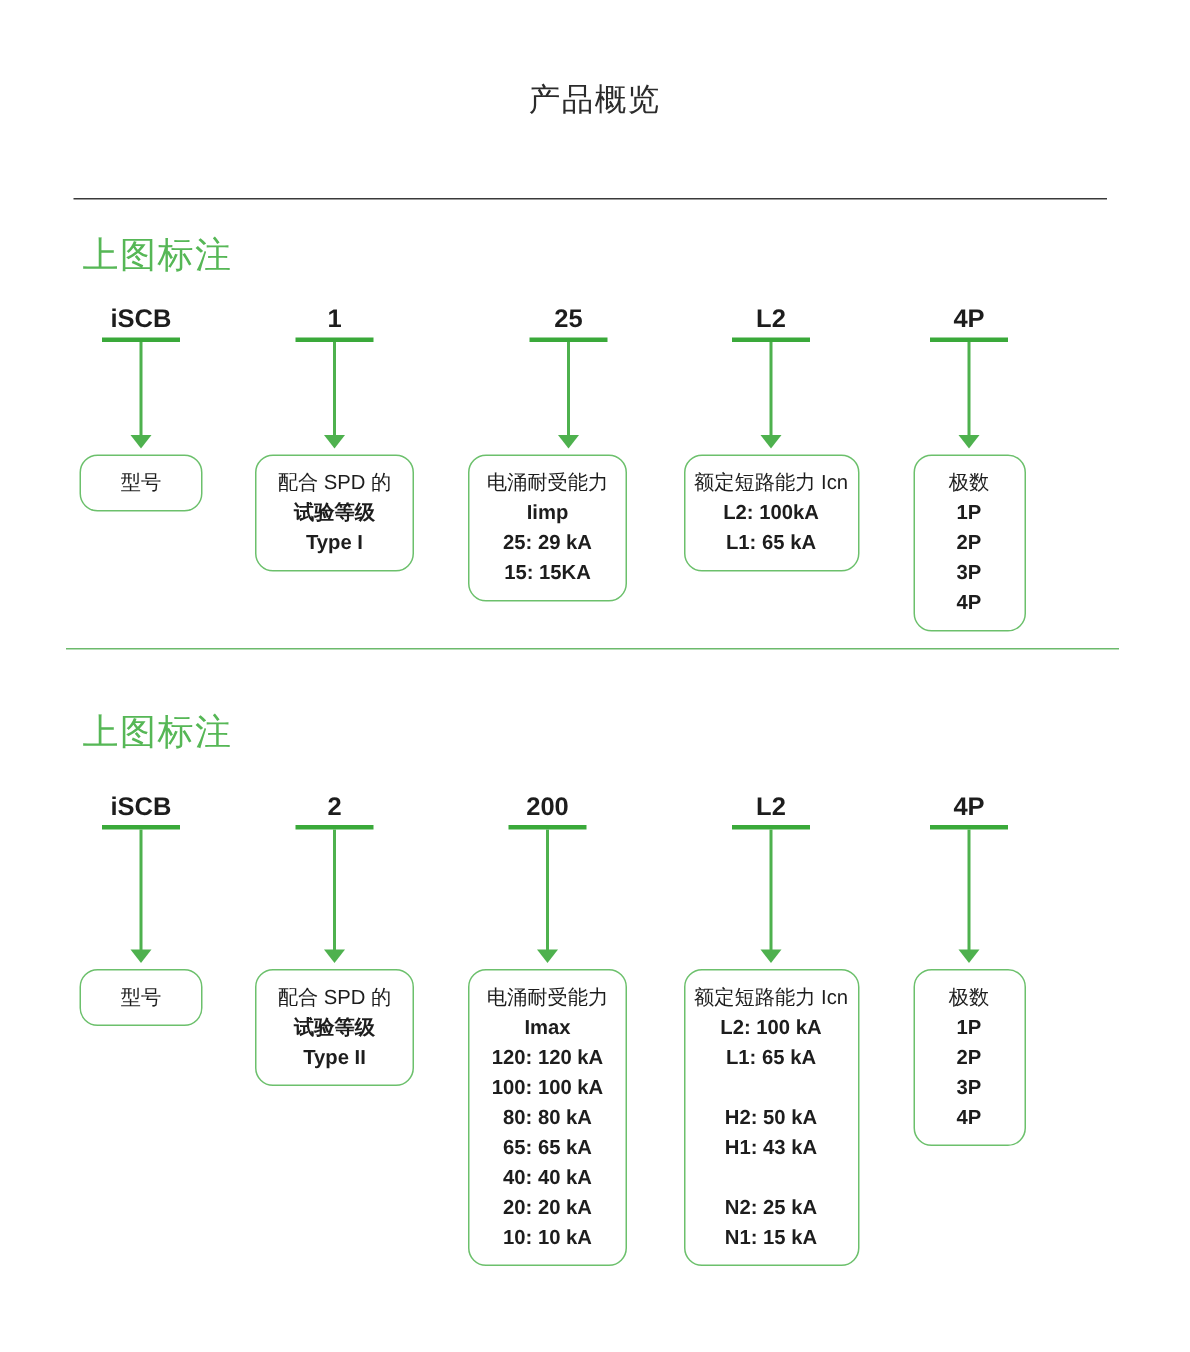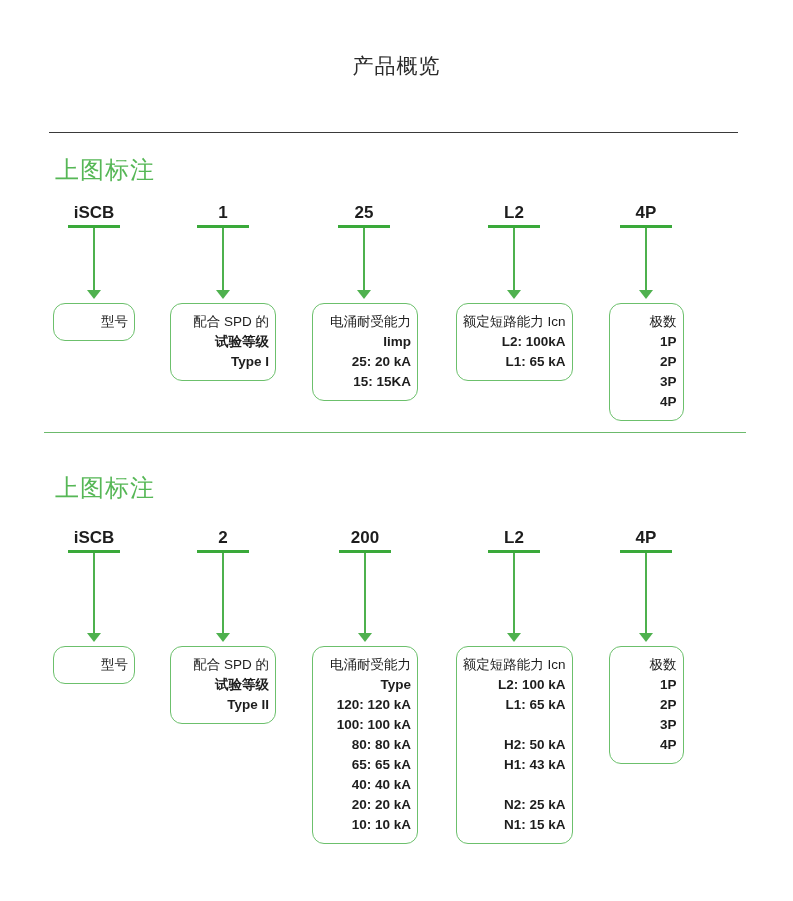--- a/index.html
+++ b/index.html
@@ -118,21 +118,21 @@
 
   .box {
     position: absolute;
     box-sizing: border-box;
     border: 1.4px solid #6cc06c;
     border-radius: 12px;
     background: #ffffff;
     display: flex;
     flex-direction: column;
     justify-content: center;
-    align-items: flex-end;
+    align-items: center;
     padding: 8px 6px;
   }
   .box-line {
     font-size: 13.5px;
     line-height: 20px;
     color: #1d1d1d;
     white-space: nowrap;
     text-align: center;
   }
   .box-line.bold { font-weight: bold; }
@@ -168,32 +168,32 @@
           <div class="tbar"></div>
           <div class="stem" style="height: 64px;"></div>
           <div class="arrow" style="top: 65px;"></div>
         </div>
       </div>
       <div class="box" style="left: 170px; top: 100px; width: 106px; height: 78px;">
         <div class="box-line">配合 SPD 的</div>
         <div class="box-line bold">试验等级</div>
         <div class="box-line bold">Type I</div>
       </div>
-      <div class="col" style="left: 338px;">
+      <div class="col" style="left: 353px;">
         <div class="code">25</div>
         <div class="connector" style="height: 76px;">
           <div class="tbar"></div>
           <div class="stem" style="height: 64px;"></div>
           <div class="arrow" style="top: 65px;"></div>
         </div>
       </div>
       <div class="box" style="left: 312px; top: 100px; width: 106px; height: 98px;">
         <div class="box-line">电涌耐受能力</div>
         <div class="box-line bold">Iimp</div>
-        <div class="box-line bold">25: 20 kA</div>
+        <div class="box-line bold">25: 29 kA</div>
         <div class="box-line bold">15: 15KA</div>
       </div>
       <div class="col" style="left: 488px;">
         <div class="code">L2</div>
         <div class="connector" style="height: 76px;">
           <div class="tbar"></div>
           <div class="stem" style="height: 64px;"></div>
           <div class="arrow" style="top: 65px;"></div>
         </div>
       </div>
@@ -249,21 +249,21 @@
       <div class="col" style="left: 339px;">
         <div class="code">200</div>
         <div class="connector" style="height: 94px;">
           <div class="tbar"></div>
           <div class="stem" style="height: 82px;"></div>
           <div class="arrow" style="top: 83px;"></div>
         </div>
       </div>
       <div class="box" style="left: 312px; top: 118px; width: 106px; height: 198px;">
         <div class="box-line">电涌耐受能力</div>
-        <div class="box-line bold">Type</div>
+        <div class="box-line bold">Imax</div>
         <div class="box-line bold">120: 120 kA</div>
         <div class="box-line bold">100: 100 kA</div>
         <div class="box-line bold">80: 80 kA</div>
         <div class="box-line bold">65: 65 kA</div>
         <div class="box-line bold">40: 40 kA</div>
         <div class="box-line bold">20: 20 kA</div>
         <div class="box-line bold">10: 10 kA</div>
       </div>
       <div class="col" style="left: 488px;">
         <div class="code">L2</div>

